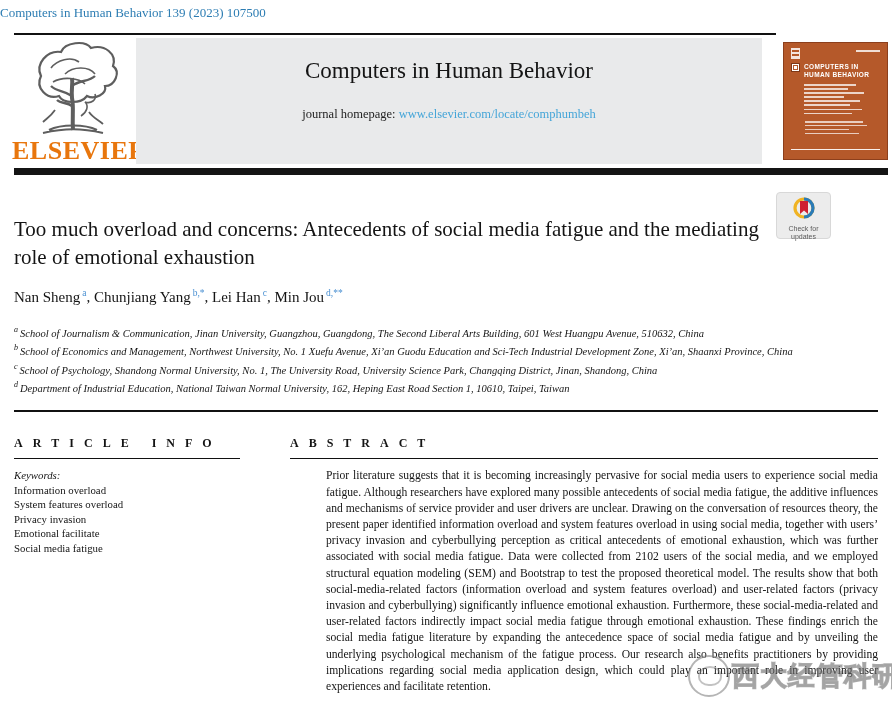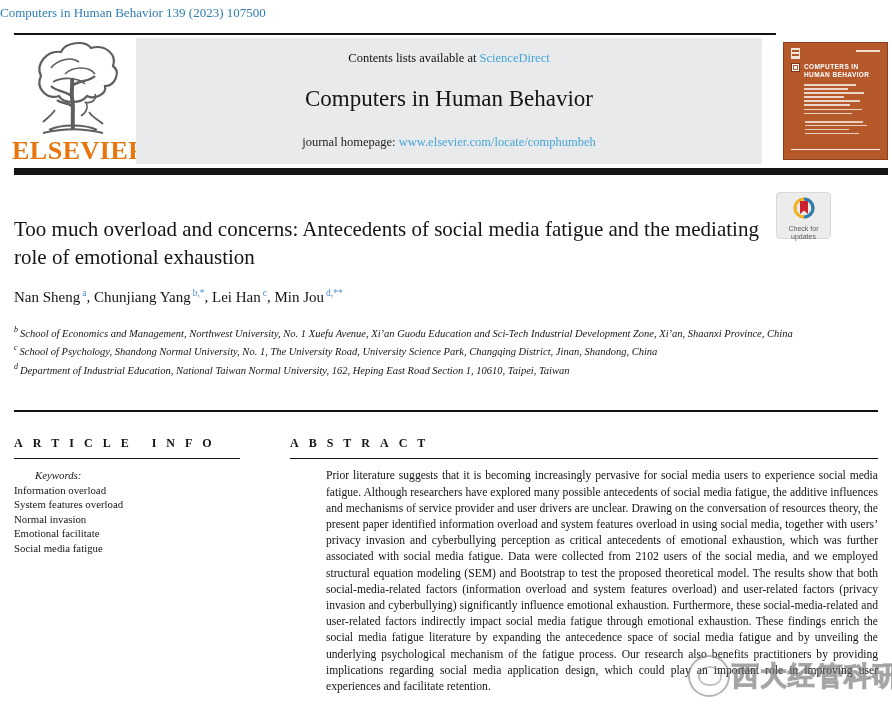--- a/index.html
+++ b/index.html
@@ -53,21 +53,21 @@
   .affils sup { font-size: 8px; margin-right: 2px; }
 
   .rule-mid { top: 410px; left: 14px; width: 864px; height: 1.5px; background: #111; }
 
   
   .col-head { font-size: 12px; font-weight: bold; letter-spacing: 4.5px; color: #141414; }
   .left-col { top: 436px; left: 14px; width: 226px; }
   .right-col { top: 436px; left: 290px; width: 588px; }
   .col-rule { height: 1.3px; background: #111; margin-top: 7px; }
   .keywords { margin-top: 9px; font-size: 10.8px; line-height: 14.5px; color: #141414; }
-  .kw-label { font-style: italic; margin-left: 21px; }
+  .kw-label { font-style: italic; }
   .abstract-text { margin-top: 9px; font-size: 11.6px; line-height: 16.2px; text-align: justify; color: #141414; margin-left: 36px; }
 
   
   .watermark { top: 650px; left: 688px; width: 200px; height: 52px; display: flex; align-items: center; pointer-events: none; }
   .wm-circle { width: 42px; height: 42px; border: 2.5px solid rgba(120,120,120,0.55); border-radius: 50%; position: relative; flex: 0 0 auto; }
   .wm-circle::after { content: ""; position: absolute; left: 8px; top: 9px; width: 20px; height: 16px; border: 2px solid rgba(120,120,120,0.45); border-radius: 50% 50% 45% 45%; }
   .wm-text { font-family: "DejaVu Sans", sans-serif; font-size: 27px; font-weight: bold; letter-spacing: 1px; color: rgba(115,115,115,0.18); -webkit-text-stroke: 1.2px rgba(110,110,110,0.55); margin-left: 2px; white-space: nowrap; }
 </style>
 </head>
 <body>
@@ -86,21 +86,20 @@
       <path d="M51 58 C42 52 36 54 30 48 M51 48 C58 42 68 44 74 38 M51 68 C46 64 40 66 36 62" stroke-width="2.4"></path>
       <path d="M34 72 C30 78 26 80 22 84 M68 74 C72 80 78 82 82 86" stroke-width="1.8"></path>
       <path d="M28 92 C40 86 64 86 76 92 M22 95 C44 90 60 90 82 95" stroke-width="2"></path>
       <path d="M60 78 C66 74 68 68 64 64 C70 66 76 62 74 56" stroke-width="1.6"></path>
     </svg>
   </span>
   <div class="elsevier-word">ELSEVIER</div>
 </div>
 
 <div class="abs graybox">
-  <div class="contents-line"><span>Contents lists available at </span><span class="link">ScienceDirect</span></div>
   <div class="journal-title">Computers in Human Behavior</div>
   <div class="homepage-line"><span>journal homepage: </span><span class="link">www.elsevier.com/locate/comphumbeh</span></div>
 </div>
 
 <div class="abs cover">
   <div class="cover-toprow">
     <div class="cover-emblem">
         <div></div>
         <div></div>
       </div>
@@ -148,35 +147,36 @@
 <h1 class="abs paper-title" style="font-weight:normal">Too much overload and concerns: Antecedents of social media fatigue and the mediating role of emotional exhaustion</h1>
 
 <div class="abs authors-line">
   <span><span>Nan Sheng</span><sup>a</sup><span>, </span></span>
   <span><span>Chunjiang Yang</span><sup>b,*</sup><span>, </span></span>
   <span><span>Lei Han</span><sup>c</sup><span>, </span></span>
   <span><span>Min Jou</span><sup>d,**</sup><span></span></span>
 </div>
 
 <div class="abs affils">
+  <div><sup>a</sup><span>School of Journalism &amp; Communication, Jinan University, Guangzhou, Guangdong, The Second Liberal Arts Building, 601 West Huangpu Avenue, 510632, China</span></div>
   <div><sup>b</sup><span>School of Economics and Management, Northwest University, No. 1 Xuefu Avenue, Xi’an Guodu Education and Sci-Tech Industrial Development Zone, Xi’an, Shaanxi Province, China</span></div>
   <div><sup>c</sup><span>School of Psychology, Shandong Normal University, No. 1, The University Road, University Science Park, Changqing District, Jinan, Shandong, China</span></div>
   <div><sup>d</sup><span>Department of Industrial Education, National Taiwan Normal University, 162, Heping East Road Section 1, 10610, Taipei, Taiwan</span></div>
 </div>
 
 <div class="abs rule-mid"></div>
 
 <div class="abs left-col">
   <div class="col-head">A R T I C L E   I N F O</div>
   <div class="col-rule"></div>
   <div class="keywords">
     <div class="kw-label">Keywords:</div>
     <div>Information overload</div>
     <div>System features overload</div>
-    <div>Normal invasion</div>
+    <div>Privacy invasion</div>
     <div>Emotional facilitate</div>
     <div>Social media fatigue</div>
   </div>
 </div>
 
 <div class="abs right-col">
   <div class="col-head">A B S T R A C T</div>
   <div class="col-rule"></div>
   <p class="abstract-text">Prior literature suggests that it is becoming increasingly pervasive for social media users to experience social media fatigue. Although researchers have explored many possible antecedents of social media fatigue, the additive influences and mechanisms of service provider and user drivers are unclear. Drawing on the conversation of resources theory, the present paper identified information overload and system features overload in using social media, together with users’ privacy invasion and cyberbullying perception as critical antecedents of emotional exhaustion, which was further associated with social media fatigue. Data were collected from 2102 users of the social media, and we employed structural equation modeling (SEM) and Bootstrap to test the proposed theoretical model. The results show that both social-media-related factors (information overload and system features overload) and user-related factors (privacy invasion and cyberbullying) significantly influence emotional exhaustion. Furthermore, these social-media-related and user-related factors indirectly impact social media fatigue through emotional exhaustion. These findings enrich the social media fatigue literature by expanding the antecedence space of social media fatigue and by unveiling the underlying psychological mechanism of the fatigue process. Our research also benefits practitioners by providing implications regarding social media application design, which could play an important role in improving user experiences and facilitate retention.</p>
 </div>

